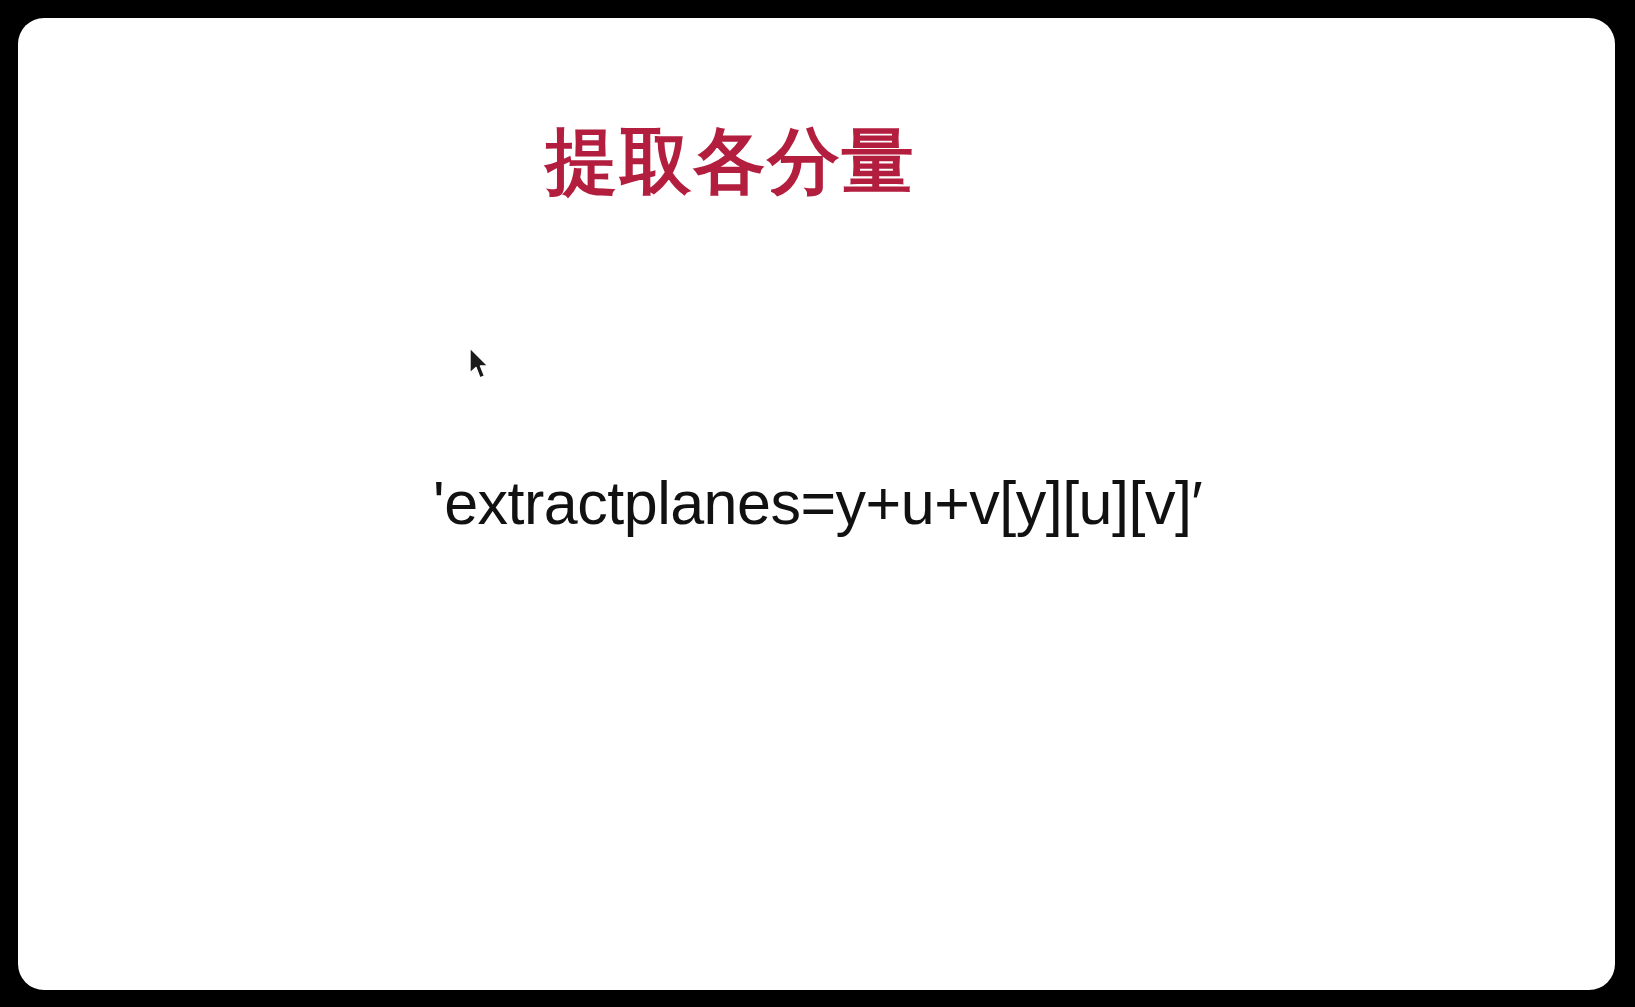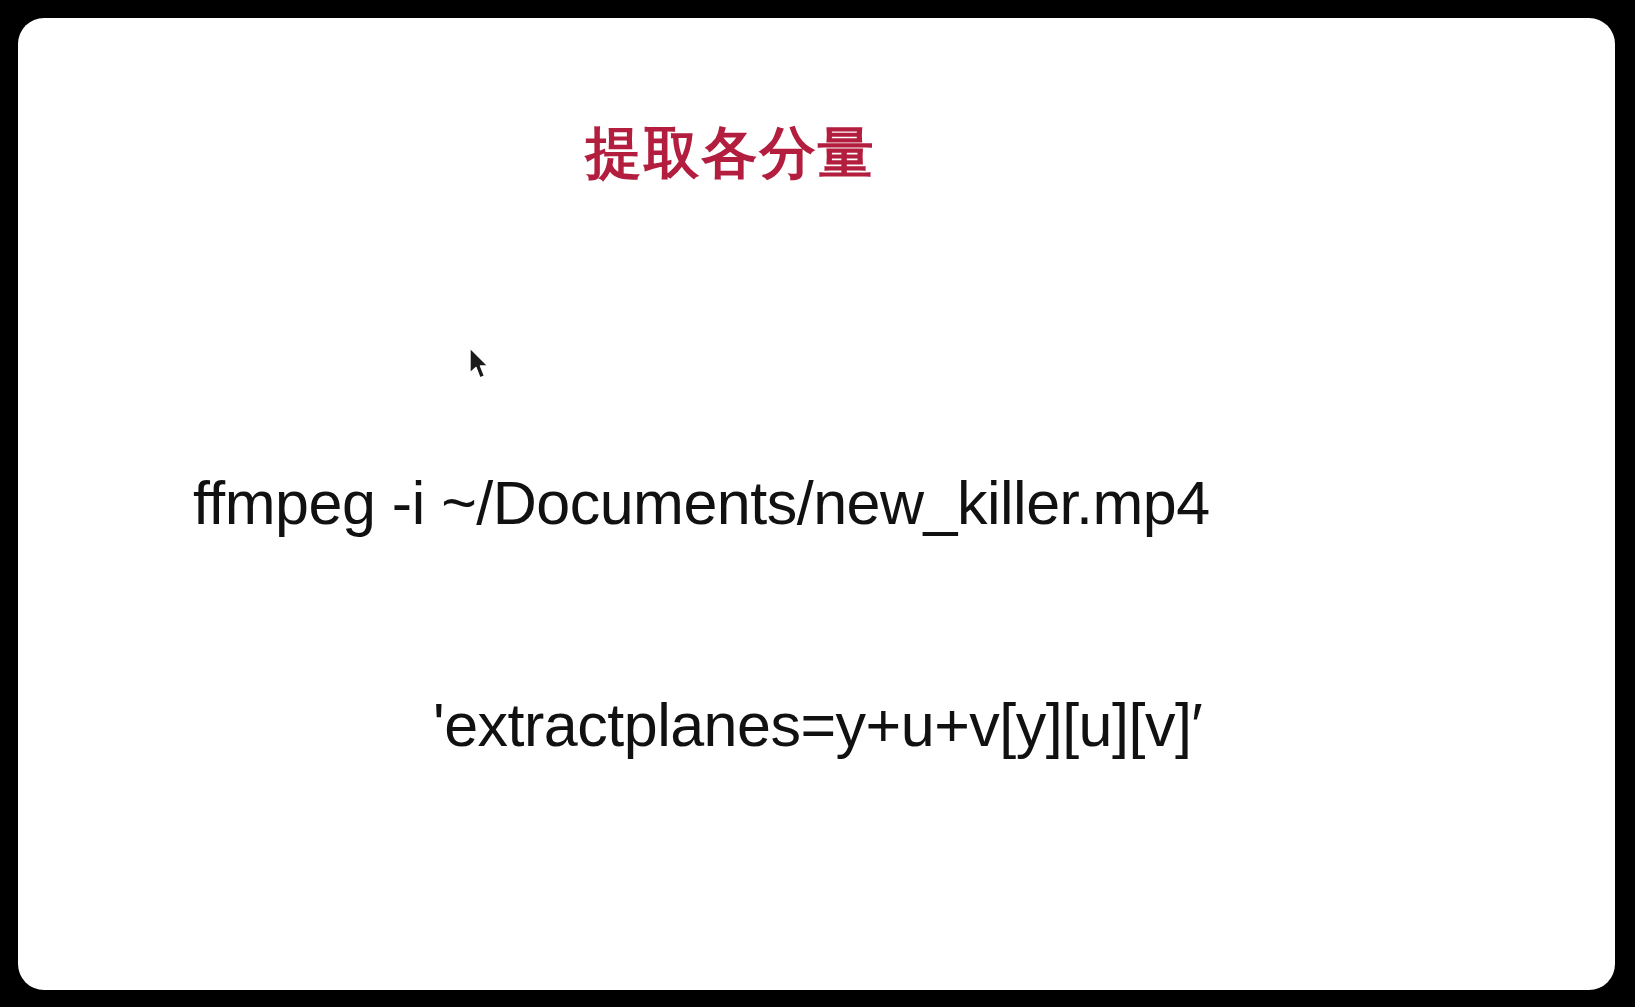--- a/index.html
+++ b/index.html
@@ -35,21 +35,21 @@
   }
 
   #slide-title {
     position: absolute;
     left: 0;
     top: 104px;
     width: 1425px;
     text-align: center;
     font-family: "Liberation Sans", "DejaVu Sans", sans-serif;
     font-weight: 700;
-    font-size: 56px;
+    font-size: 72px;
     line-height: 1.1;
     letter-spacing: 2px;
     color: #b31e3f;
     white-space: nowrap;
   }
 
   #command-block {
     position: absolute;
     left: 175px;
     top: 300px;
@@ -84,21 +84,20 @@
 </style>
 </head>
 <body>
 
 <div id="slide-frame">
   <div id="slide-surface">
 
     <div id="slide-title">提取各分量</div>
 
     <div id="command-block">
-      <span class="cmd-line">ffmpeg -i ~/Documents/new_killer.mp4</span>
       <span class="cmd-line indented">'extractplanes=y+u+v[y][u][v]′</span>
       
       
       
     </div>
 
     <div id="mouse-cursor">
       <svg width="22" height="34" viewBox="0 0 22 34" xmlns="http://www.w3.org/2000/svg">
         <polygon points="0,0 0,25 6,19.5 10,30 14.5,28 10.5,18 18,18" fill="#1a1a1a" stroke="#ffffff" stroke-width="1.4" stroke-linejoin="round"></polygon>
       </svg>

